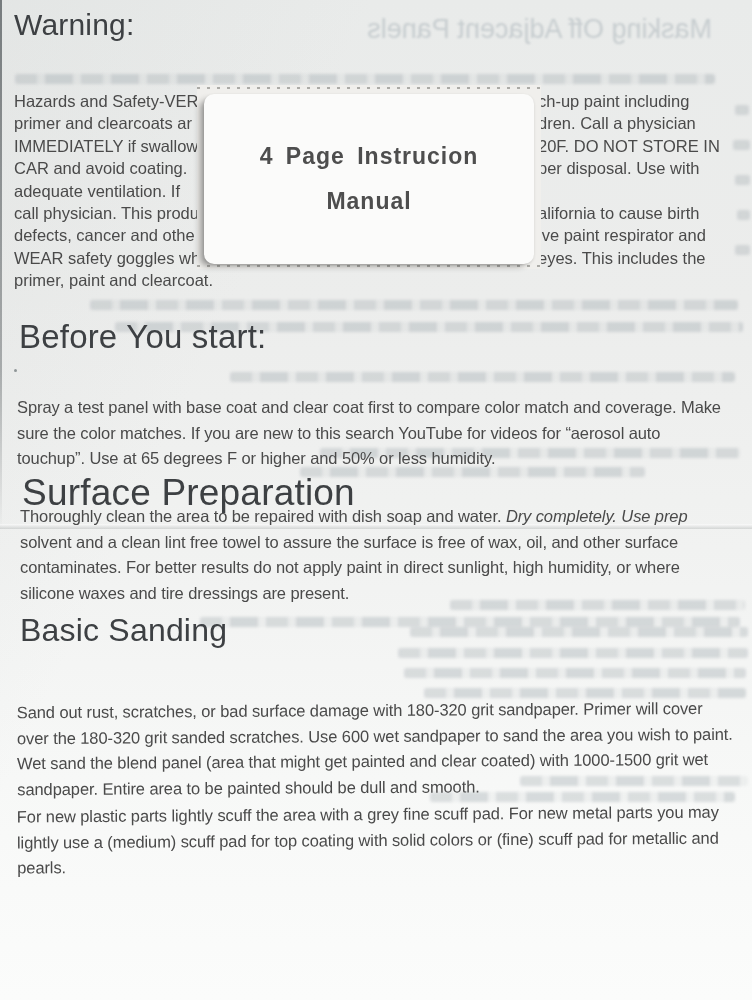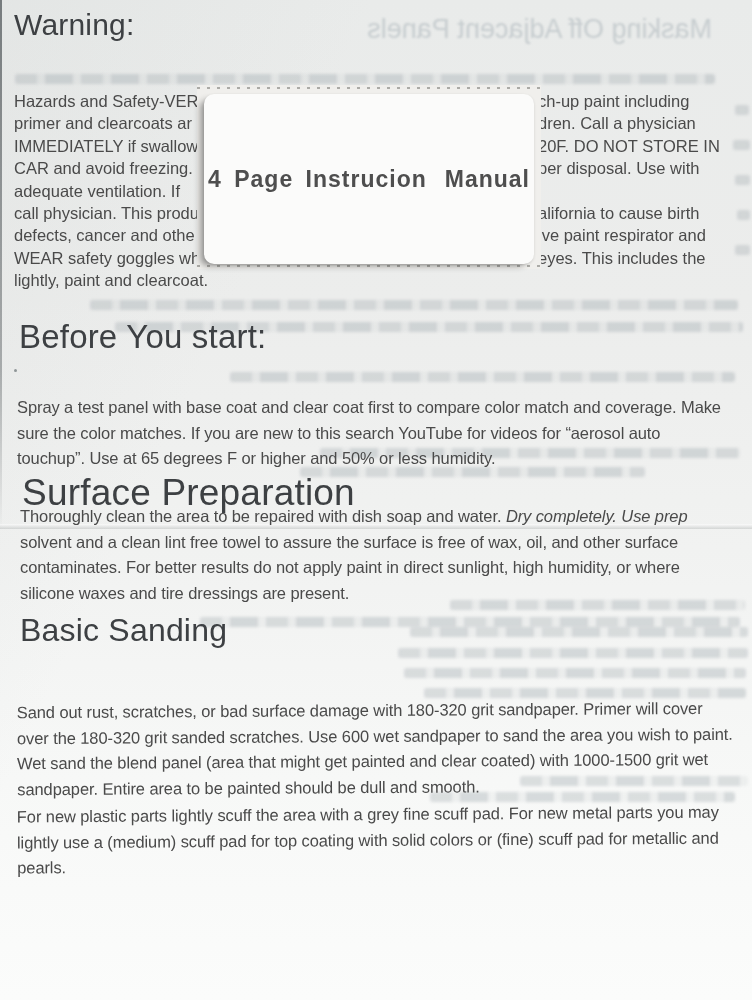--- a/index.html
+++ b/index.html
@@ -32,21 +32,21 @@
   .w-right{position:absolute;left:524px;top:0;}
   
   .sticker-band{position:absolute;left:197px;top:85px;width:344px;height:184px;background:#f0efec;}
   .perf{position:absolute;left:0;width:100%;height:2px;
     background:repeating-linear-gradient(90deg,rgba(115,115,110,0.55) 0 3px,rgba(0,0,0,0) 3px 10px);}
   .perf-top{top:2px;}
   .perf-bottom{bottom:2px;}
   .sticker{position:absolute;left:204px;top:94px;width:330px;height:170px;background:#fbfbfa;
     border-radius:10px;
     box-shadow:-6px 4px 6px -2px rgba(50,50,50,0.45), 0 1px 3px rgba(0,0,0,0.12);
-    display:flex;flex-direction:row;align-items:center;justify-content:center;gap:18px;}
+    display:flex;flex-direction:column;align-items:center;justify-content:center;gap:18px;}
   .sticker-text{font-weight:bold;font-size:23px;color:#4e4e4e;letter-spacing:1px;word-spacing:5px;white-space:nowrap;}
   
   .ghost-heading{position:absolute;left:296px;top:14px;width:416px;font-size:27px;font-weight:400;
     color:rgba(165,176,182,0.5);transform:scaleX(-1);filter:blur(1.2px);white-space:nowrap;text-align:left;}
   .ghost-bar{position:absolute;height:10px;border-radius:3px;filter:blur(1.4px);
     background:repeating-linear-gradient(90deg,rgba(150,160,166,0.30) 0 22px,rgba(150,160,166,0.10) 22px 30px,rgba(150,160,166,0.34) 30px 58px,rgba(150,160,166,0.08) 58px 66px);}
   
   .seam{position:absolute;left:0;top:524px;width:752px;height:5px;
     background:linear-gradient(180deg,rgba(255,255,255,0.65),rgba(135,140,140,0.28));}
   .margin-dot{position:absolute;left:14px;top:369px;width:3px;height:3px;border-radius:50%;background:#8f9698;}
@@ -78,26 +78,26 @@
     <div class="edge-line"></div>
 
   <div class="ghost-heading">Masking Off Adjacent Panels</div>
 
   <div class="h1 warning-title">Warning:</div>
 
   <div class="warning-paragraph">
       <div class="w-line"><span>Hazards and Safety-VERY</span><span class="w-right">ch-up paint including</span></div>
       <div class="w-line"><span>primer and clearcoats ar</span><span class="w-right">dren. Call a physician</span></div>
       <div class="w-line"><span>IMMEDIATELY if swallow</span><span class="w-right">20F. DO NOT STORE IN</span></div>
-      <div class="w-line"><span>CAR and avoid freezing.</span><span class="w-right">per disposal. Use with</span></div>
+      <div class="w-line"><span>CAR and avoid coating.</span><span class="w-right">per disposal. Use with</span></div>
       <div class="w-line"><span>adequate ventilation. If</span></div>
       <div class="w-line"><span>call physician. This produ</span><span class="w-right">alifornia to cause birth</span></div>
       <div class="w-line"><span>defects, cancer and othe</span><span class="w-right">ive paint respirator and</span></div>
       <div class="w-line"><span>WEAR safety goggles wh</span><span class="w-right">eyes. This includes the</span></div>
-      <div class="w-line"><span>lightly, paint and clearcoat.</span></div>
+      <div class="w-line"><span>primer, paint and clearcoat.</span></div>
     </div>
 
   <div class="sticker-band">
     <div class="perf perf-top"></div>
     <div class="perf perf-bottom"></div>
   </div>
 
   <div class="sticker">
     <div class="sticker-text">4 Page Instrucion</div>
     <div class="sticker-text">Manual</div>

